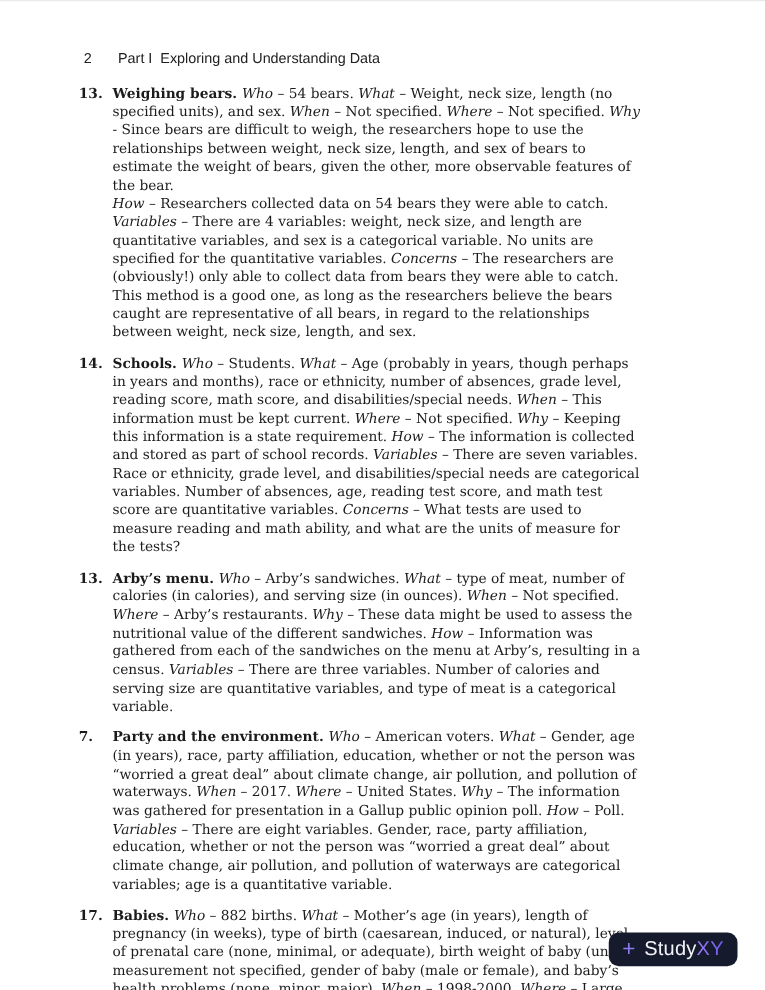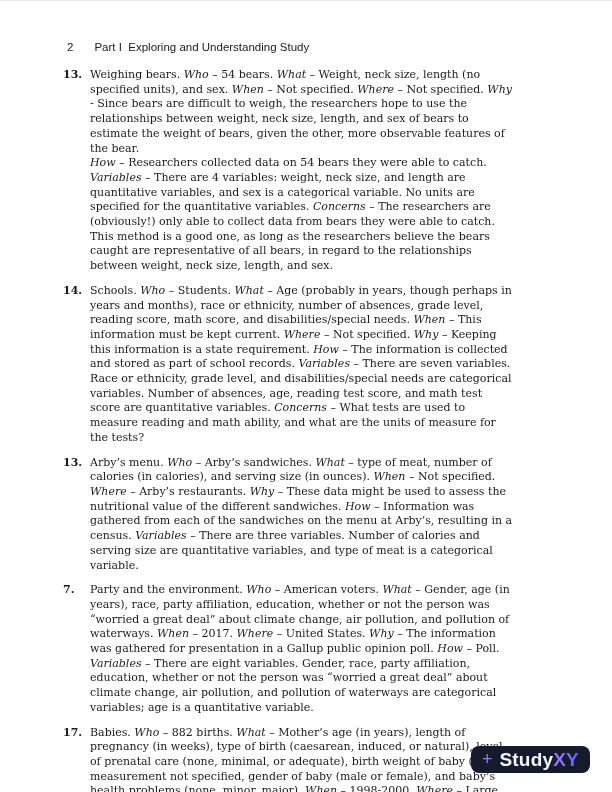--- a/index.html
+++ b/index.html
@@ -41,21 +41,21 @@
   }
   .item .num {
     position: absolute;
     left: 0;
     top: 0;
     font-weight: 700;
   }
   .item p {
     margin: 0;
   }
-  .r-b { font-weight: 400; }
+  .r-b { font-weight: 700; }
   .r-i { font-style: italic; }
   .r-n { font-style: normal; }
   .brand-badge {
     position: absolute;
     right: 22px;
     bottom: 20px;
     height: 27px;
     padding: 0 11px;
     display: flex;
     align-items: center;
@@ -66,38 +66,38 @@
     box-sizing: border-box;
   }
   .brand-badge .plus {
     color: #8d7bf4;
     font-size: 18px;
     font-weight: 400;
     line-height: 1;
     margin-top: -2px;
   }
   .brand-badge .word {
-    font-size: 19px;
-    font-weight: 700;
+    font-size: 16px;
+    font-weight: 400;
     letter-spacing: 0.2px;
   }
   .brand-badge .word-primary { color: #f4f5fa; }
   .brand-badge .word-secondary {
     background: linear-gradient(90deg, #a07cf8, #6a5cf0);
     -webkit-background-clip: text;
     background-clip: text;
     color: transparent;
   }
 </style>
 </head>
 <body>
 
 <header class="page-header">
   <span>2</span>
-  <span>Part I  Exploring and Understanding Study</span>
+  <span>Part I  Exploring and Understanding Data</span>
 </header>
 
 <main class="content">
     <div class="item">
       <span class="num">13.</span>
       <p><span class="r-b">Weighing bears. </span><span class="r-i">Who</span><span class="r-n"> – 54 bears.  </span><span class="r-i">What</span><span class="r-n"> – Weight, neck size, length (no specified units), and sex.  </span><span class="r-i">When</span><span class="r-n"> – Not specified.  </span><span class="r-i">Where</span><span class="r-n"> – Not specified.  </span><span class="r-i">Why</span><span class="r-n"> - Since bears are difficult to weigh, the researchers hope to use the relationships between weight, neck size, length, and sex of bears to estimate the weight of bears, given the other, more observable features of the bear.</span></p>
       <p><span class="r-i">How</span><span class="r-n"> – Researchers collected data on 54 bears they were able to catch.  </span><span class="r-i">Variables</span><span class="r-n"> – There are 4 variables: weight, neck size, and length are quantitative variables, and sex is a categorical variable.  No units are specified for the quantitative variables.  </span><span class="r-i">Concerns</span><span class="r-n"> – The researchers are (obviously!) only able to collect data from bears they were able to catch.  This method is a good one, as long as the researchers believe the bears caught are representative of all bears, in regard to the relationships between weight, neck size, length, and sex.</span></p>
     </div>
     <div class="item">
       <span class="num">14.</span>

